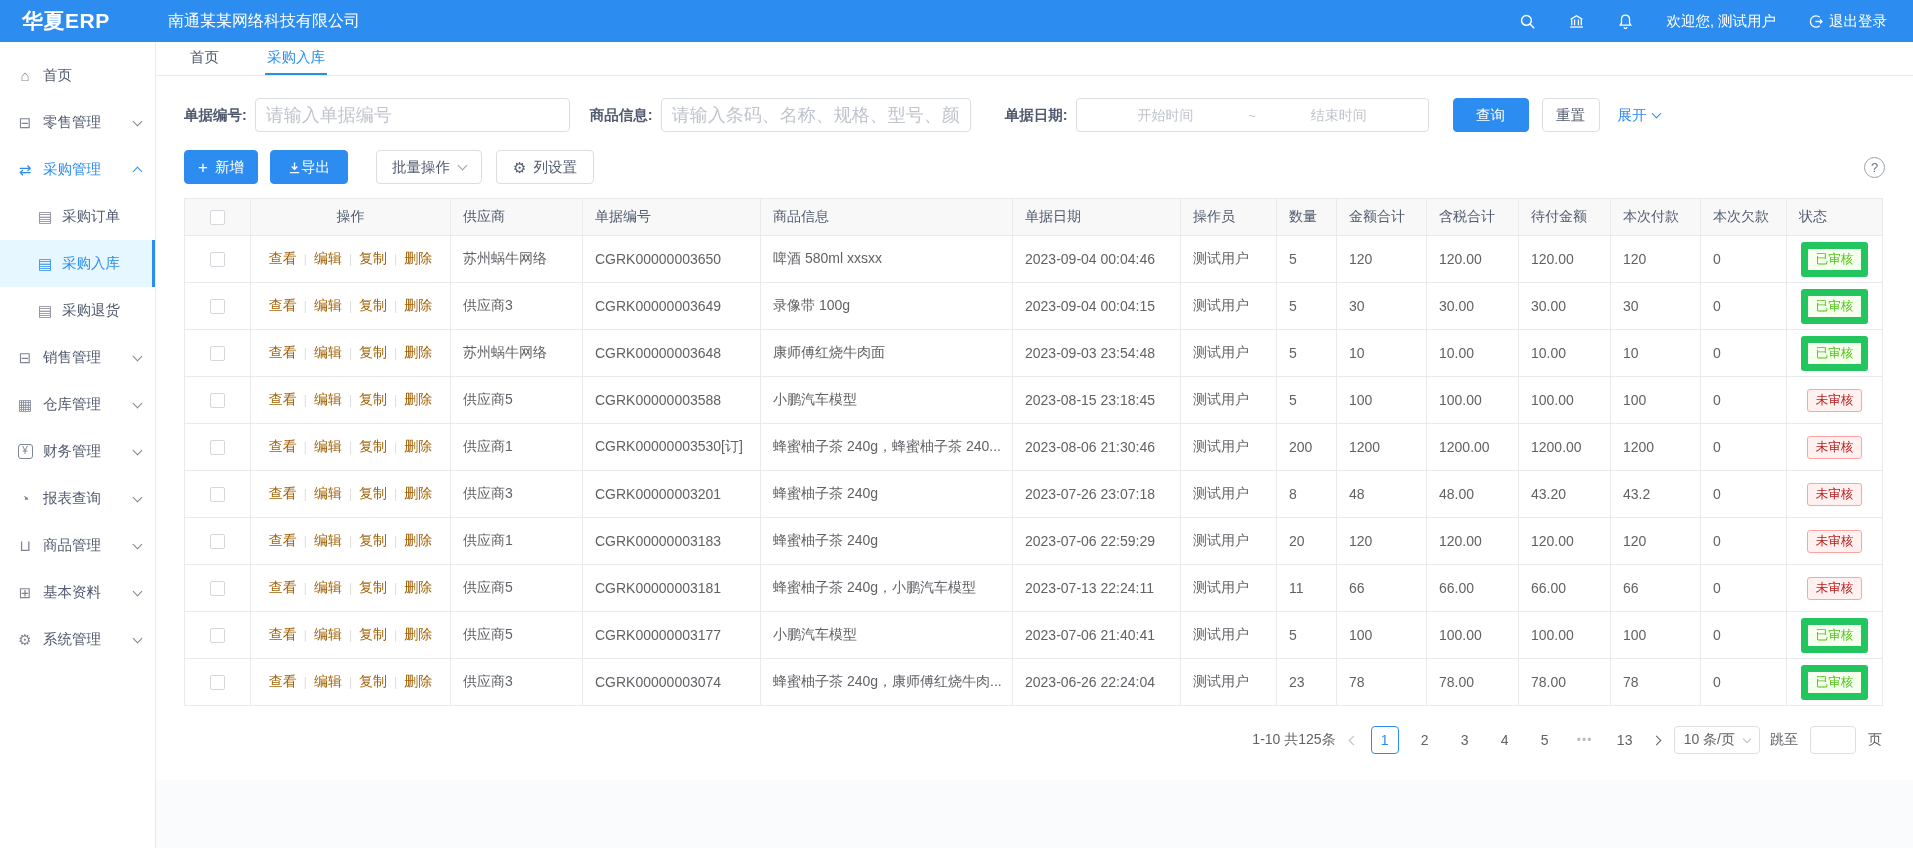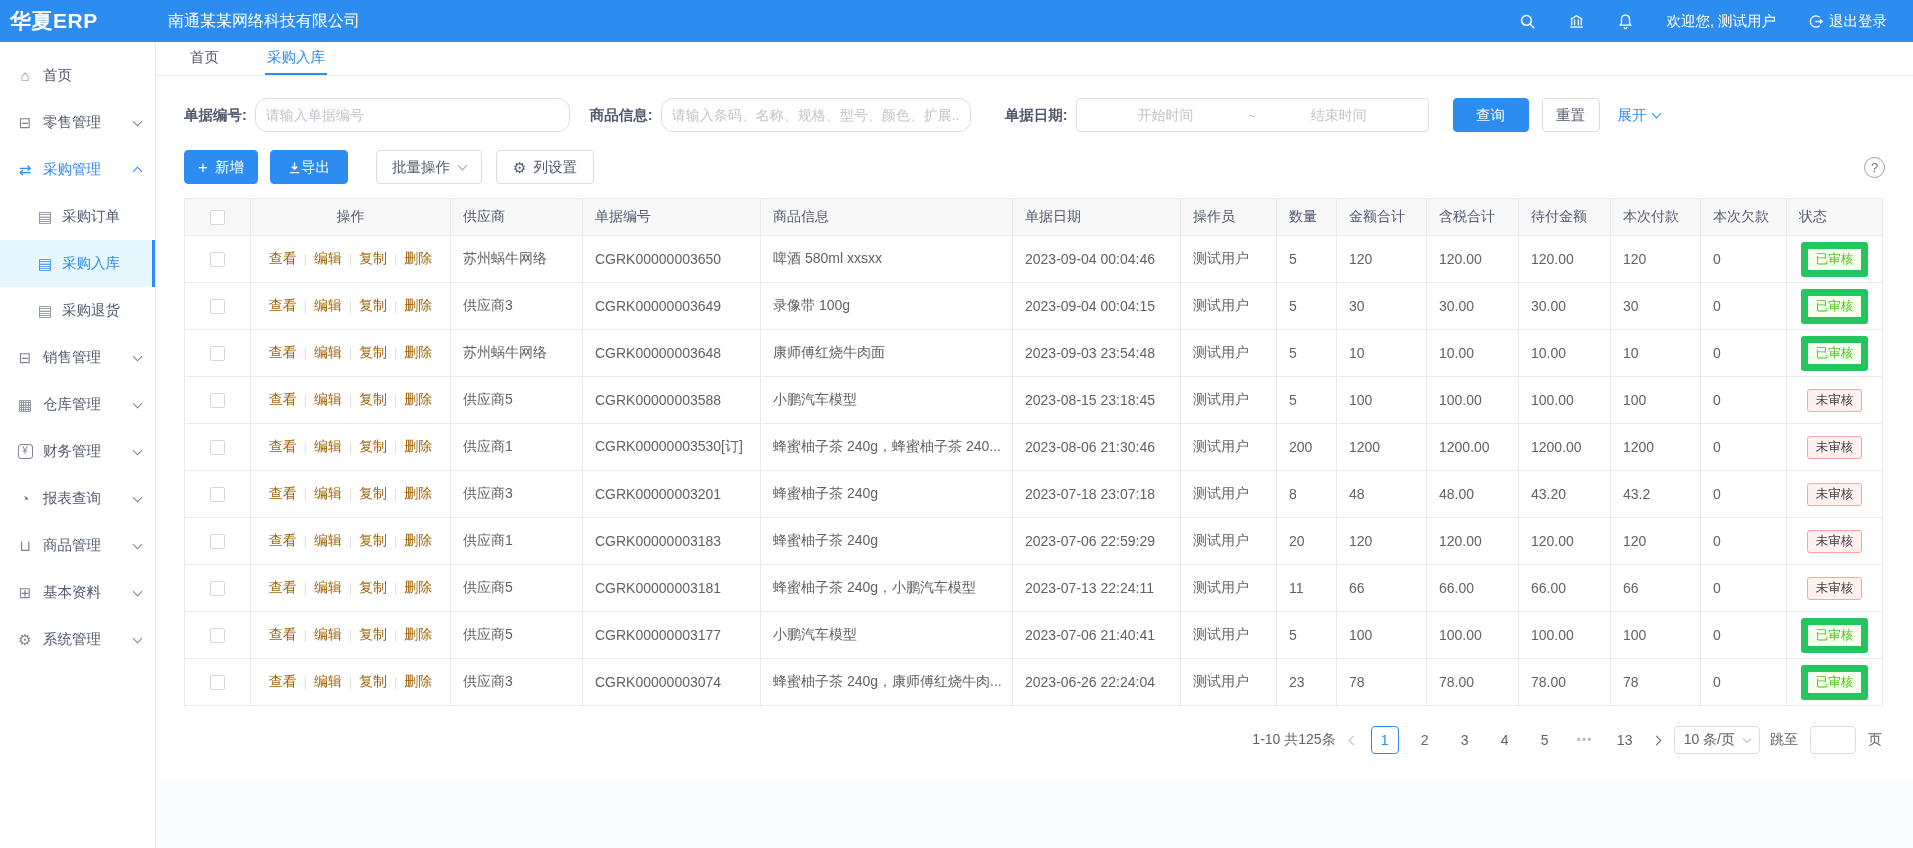--- a/index.html
+++ b/index.html
@@ -4,21 +4,21 @@
 <style>
   * { box-sizing: border-box; }
   html,body { margin:0; padding:0; }
   body {
     width:1913px; height:848px; overflow:hidden;
     font-family:"Liberation Sans","DejaVu Sans",sans-serif;
     background:#fff; color:#515a6e;
   }
   
   .topbar { height:42px; background:#2d8cf0; display:flex; align-items:center; color:#fff; }
-  .logo { width:156px; padding-left:10px; font-size:21px; font-weight:700; letter-spacing:.5px; flex-shrink:0; }
+  .logo { width:156px; padding-left:22px; font-size:21px; font-weight:700; letter-spacing:.5px; flex-shrink:0; }
   .company { font-size:16px; margin-left:12px; }
   .top-right { margin-left:auto; display:flex; align-items:center; gap:32px; padding-right:26px; font-size:14.5px; }
   .top-icon { display:flex; align-items:center; cursor:pointer; }
   .logout { display:flex; align-items:center; gap:6px; cursor:pointer; }
   
   .frame { display:flex; height:806px; }
   .sidebar { width:156px; border-right:1px solid #e8eaec; padding-top:10px; background:#fff; flex-shrink:0; }
   .menu-item { height:47px; display:flex; align-items:center; padding:0 14px 0 16px; color:#515a6e; font-size:14.5px; cursor:pointer; }
   .micon { width:18px; margin-right:9px; color:#808695; font-size:15px; display:inline-flex; justify-content:center; flex-shrink:0; }
   .menu-item .chev { margin-left:auto; color:#808695; }
@@ -36,21 +36,21 @@
   .chev.right { transform:rotate(-45deg); }
   
   .content { flex:1; display:flex; flex-direction:column; min-width:0; }
   .tabbar { height:34px; display:flex; align-items:stretch; gap:44px; padding-left:32px; border-bottom:1px solid #e8eaec; flex-shrink:0; }
   .tab { font-size:14.5px; color:#515a6e; display:flex; align-items:center; padding:0 2px; border-bottom:2px solid transparent; cursor:pointer; }
   .tab.active { color:#2d8cf0; border-bottom-color:#2d8cf0; }
   .pagearea { padding:0 28px; display:flex; flex-direction:column; flex:1; }
   
   .search-row { display:flex; align-items:center; margin-top:22px; }
   .f-label { font-size:14.5px; font-weight:700; color:#515a6e; white-space:nowrap; }
-  .ti { height:34px; border:1px solid #dcdee2; border-radius:12px; padding:0 10px; font-size:14px; color:#515a6e; outline:none; font-family:inherit; }
+  .ti { height:34px; border:1px solid #dcdee2; border-radius:4px; padding:0 10px; font-size:18px; color:#515a6e; outline:none; font-family:inherit; }
   input::placeholder { color:#c0c4cc; }
   .bill-input { width:315px; margin-left:8px; }
   .prod-label { margin-left:20px; }
   .prod-input { width:310px; margin-left:8px; }
   .date-label { margin-left:34px; }
   .date-range { width:353px; height:34px; margin-left:8px; border:1px solid #dcdee2; border-radius:4px; display:flex; align-items:center; padding:0 6px; background:#fff; }
   .date-range input { border:none; flex:1; text-align:center; font-size:14px; outline:none; color:#515a6e; font-family:inherit; min-width:0; }
   .tilde { color:#c0c4cc; font-size:13px; }
   .btn { height:34px; border-radius:4px; font-size:14.5px; display:inline-flex; align-items:center; justify-content:center; cursor:pointer; font-family:inherit; }
   .btn-primary { background:#2d8cf0; color:#fff; border:1px solid #2d8cf0; }
@@ -71,21 +71,21 @@
   table { border-collapse:collapse; table-layout:fixed; width:1698px; margin-top:14px; font-size:14px; }
   th,td { border:1px solid #e8eaec; height:47px; padding:0 12px; white-space:nowrap; overflow:hidden; color:#606266; font-weight:400; }
   th { background:#f8f8f9; height:37px; color:#515a6e; font-weight:500; }
   .col-center { text-align:center; padding:0 4px; }
   .col-left { text-align:left; }
   .checkbox { display:inline-block; width:15px; height:15px; border:1px solid #d4d8dd; border-radius:2px; background:#fff; vertical-align:middle; cursor:pointer; }
   .actions a { color:#a16207; text-decoration:none; cursor:pointer; }
   .sep { color:#dcdee2; margin:0 7px; font-size:12px; }
   .badge { display:inline-block; padding:3px 8px; border-radius:3px; font-size:12.5px; line-height:1.2; }
   .badge.approved { color:#52c41a; background:#f6ffed; border:7px solid #22c55e; }
-  .badge.unapproved { color:#404040; background:#fff1f0; border:1px solid #ffa39e;text-align:right; }
+  .badge.unapproved { color:#b91c1c; background:#fff1f0; border:1px solid #ffa39e;text-align:right; }
   
   .pagination { width:1698px; display:flex; align-items:center; justify-content:flex-end; margin-top:20px; color:#606266; font-size:14px; gap:10px; }
   .pg-arrow { color:#b8bec5; padding:0 4px; cursor:pointer; display:flex; align-items:center; }
   .pg-arrow.next { color:#606266; }
   .pages { display:flex; align-items:center; gap:12px; }
   .pg-item { min-width:28px; height:28px; display:inline-flex; align-items:center; justify-content:center; cursor:pointer; border-radius:4px; }
   .pg-item.active { border:1px solid #2d8cf0; color:#2d8cf0; background:#fff; }
   .pg-item.dots { color:#b8bec5; cursor:default; font-size:12px; letter-spacing:1px; }
   .size-select { height:28px; border:1px solid #dcdee2; border-radius:4px; display:flex; align-items:center; gap:9px; padding:0 9px; color:#606266; cursor:pointer; }
   .size-select .chev { color:#b8bec5; width:6px; height:6px; }
@@ -365,21 +365,21 @@
               <td class="col-left">1200</td>
               <td class="col-left">0</td>
               <td class="col-center"><span class="badge unapproved">未审核</span></td>
             </tr>
             <tr>
               <td class="col-center"><span class="checkbox"></span></td>
               <td class="col-center actions"><a>查看</a><span class="sep">|</span><a>编辑</a><span class="sep">|</span><a>复制</a><span class="sep">|</span><a>删除</a></td>
               <td class="col-left">供应商3</td>
               <td class="col-left">CGRK00000003201</td>
               <td class="col-left">蜂蜜柚子茶 240g</td>
-              <td class="col-left">2023-07-18 23:07:18</td>
+              <td class="col-left">2023-07-26 23:07:18</td>
               <td class="col-left">测试用户</td>
               <td class="col-left">8</td>
               <td class="col-left">48</td>
               <td class="col-left">48.00</td>
               <td class="col-left">43.20</td>
               <td class="col-left">43.2</td>
               <td class="col-left">0</td>
               <td class="col-center"><span class="badge unapproved">未审核</span></td>
             </tr>
             <tr>

